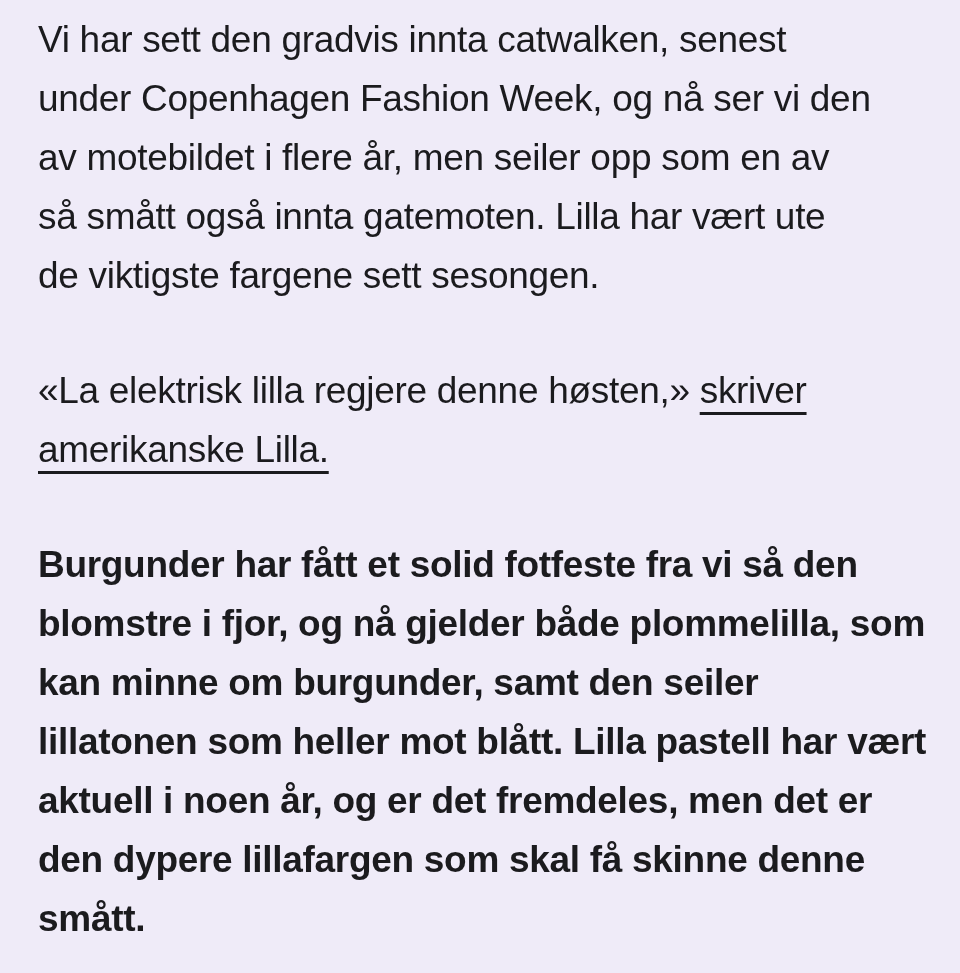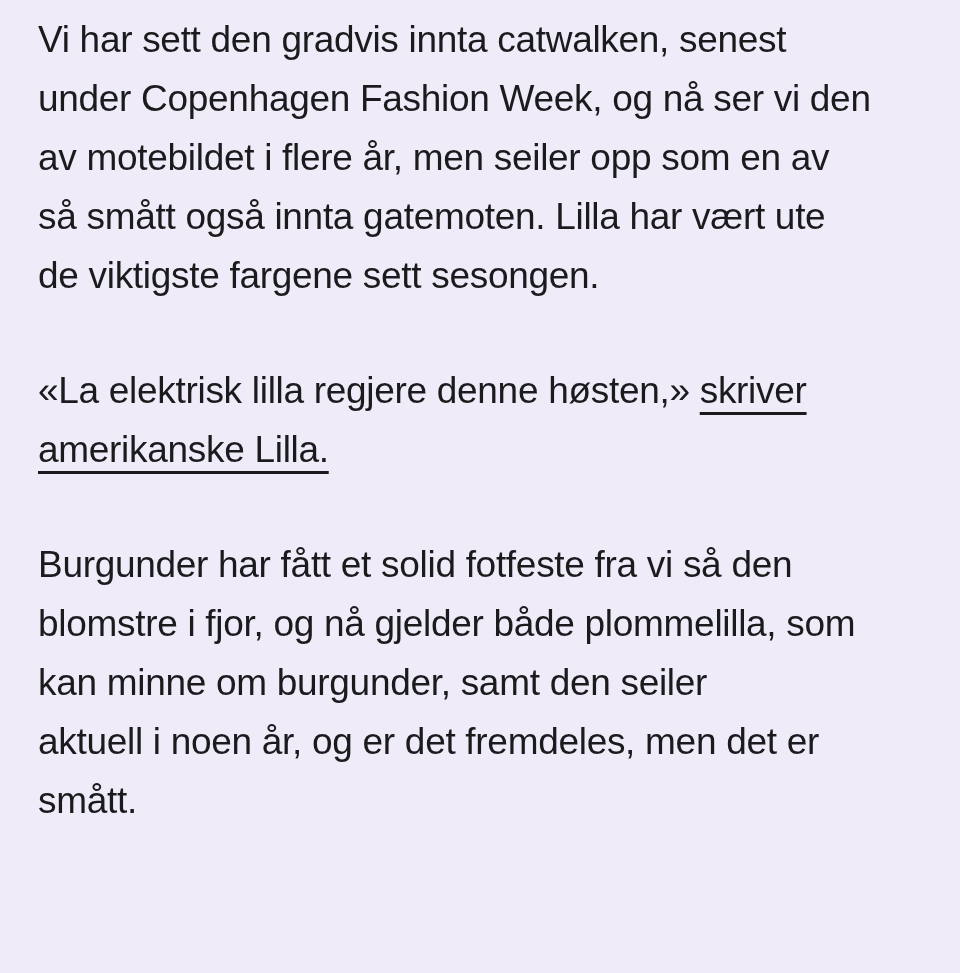--- a/index.html
+++ b/index.html
@@ -19,20 +19,21 @@
     font-size: 37px;
     line-height: 59px;
     letter-spacing: -0.3px;
     font-weight: 400;
   }
   .article p {
     margin: 0 0 56px 0;
   }
   .article p:last-child {
     margin-bottom: 0;
+    font-weight: bold;
   }
   .text-line {
     display: block;
     white-space: nowrap;
   }
   a.article-link {
     color: inherit;
     text-decoration-thickness: 2.5px;
     text-underline-offset: 9px;
     cursor: pointer;
@@ -50,16 +51,18 @@
       <span class="text-line"><span>de viktigste fargene sett sesongen.</span></span>
     </p>
   <p>
       <span class="text-line"><span>«La elektrisk lilla regjere denne høsten,» </span><a class="article-link" href="#">skriver</a></span>
       <span class="text-line"><a class="article-link" href="#">amerikanske Lilla.</a></span>
     </p>
   <p>
       <span class="text-line"><span>Burgunder har fått et solid fotfeste fra vi så den</span></span>
       <span class="text-line"><span>blomstre i fjor, og nå gjelder både plommelilla, som</span></span>
       <span class="text-line"><span>kan minne om burgunder, samt den seiler</span></span>
+      <span class="text-line"><span>lillatonen som heller mot blått. Lilla pastell har vært</span></span>
       <span class="text-line"><span>aktuell i noen år, og er det fremdeles, men det er</span></span>
+      <span class="text-line"><span>den dypere lillafargen som skal få skinne denne</span></span>
       <span class="text-line"><span>smått.</span></span>
     </p>
 </main>
 
 </body></html>

